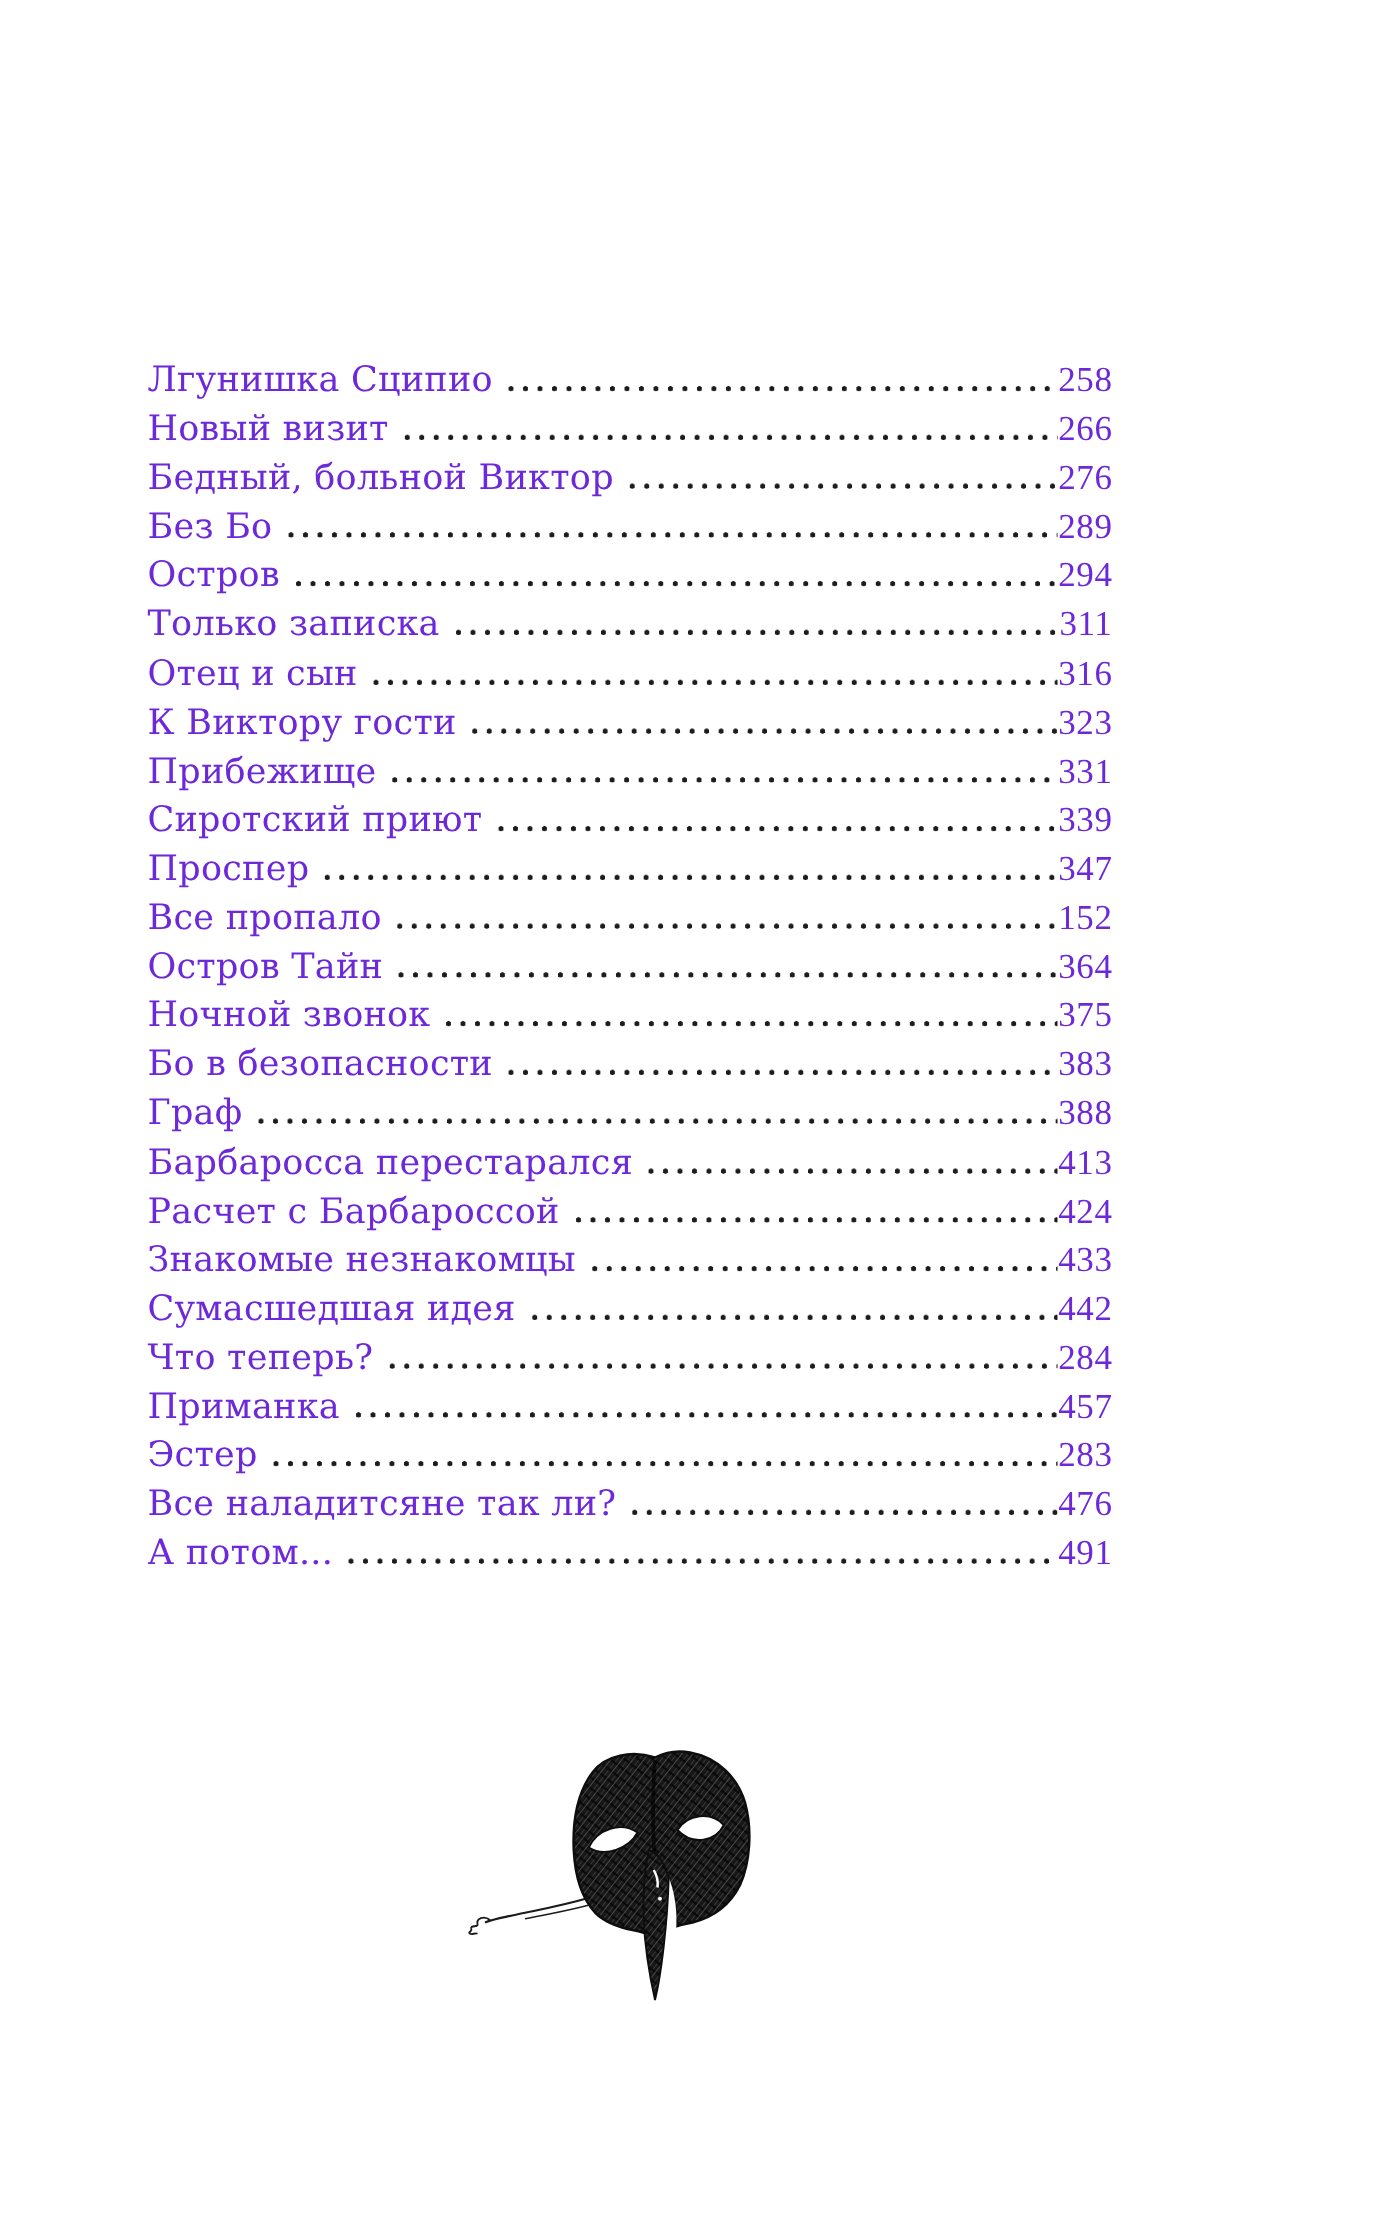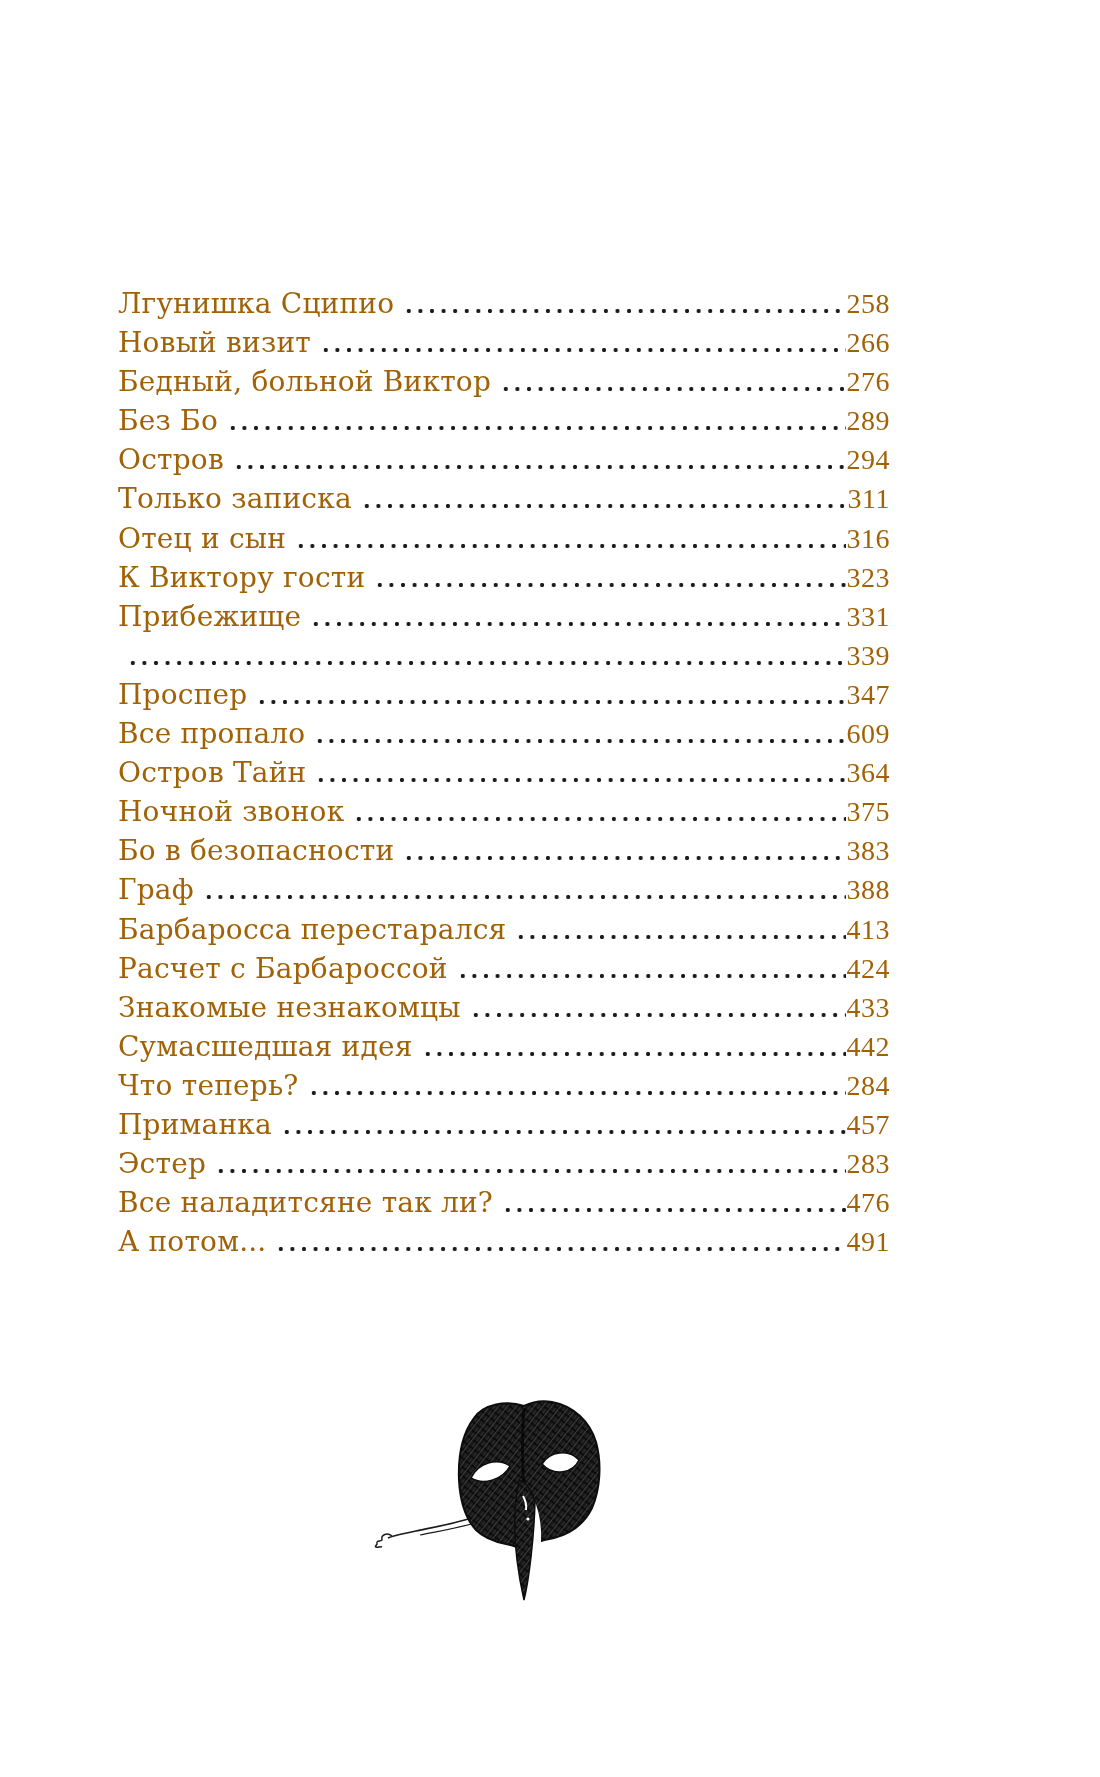--- a/index.html
+++ b/index.html
@@ -3,21 +3,21 @@
 <meta charset="utf-8">
 <style>
   html, body { margin: 0; padding: 0; background: #ffffff; }
   .page {
     position: relative;
     width: 1100px;
     height: 1777px;
     background: #ffffff;
     overflow: hidden;
     font-family: "DejaVu Serif", "Liberation Serif", serif;
-    color: #a16207;
+    color: #6d28d9;
   }
   .toc {
     position: absolute;
     left: 118px;
     top: 284px;
     width: 772px;
   }
   .toc-row {
     display: flex;
     align-items: baseline;
@@ -90,32 +90,33 @@
         <span class="toc-title">К Виктору гости</span>
         <div class="leader"></div>
         <span class="toc-page">323</span>
       </div>
       <div class="toc-row">
         <span class="toc-title">Прибежище</span>
         <div class="leader"></div>
         <span class="toc-page">331</span>
       </div>
       <div class="toc-row">
+        <span class="toc-title">Сиротский приют</span>
         <div class="leader"></div>
         <span class="toc-page">339</span>
       </div>
       <div class="toc-row">
         <span class="toc-title">Проспер</span>
         <div class="leader"></div>
         <span class="toc-page">347</span>
       </div>
       <div class="toc-row">
         <span class="toc-title">Все пропало</span>
         <div class="leader"></div>
-        <span class="toc-page">609</span>
+        <span class="toc-page">152</span>
       </div>
       <div class="toc-row">
         <span class="toc-title">Остров Тайн</span>
         <div class="leader"></div>
         <span class="toc-page">364</span>
       </div>
       <div class="toc-row">
         <span class="toc-title">Ночной звонок</span>
         <div class="leader"></div>
         <span class="toc-page">375</span>

